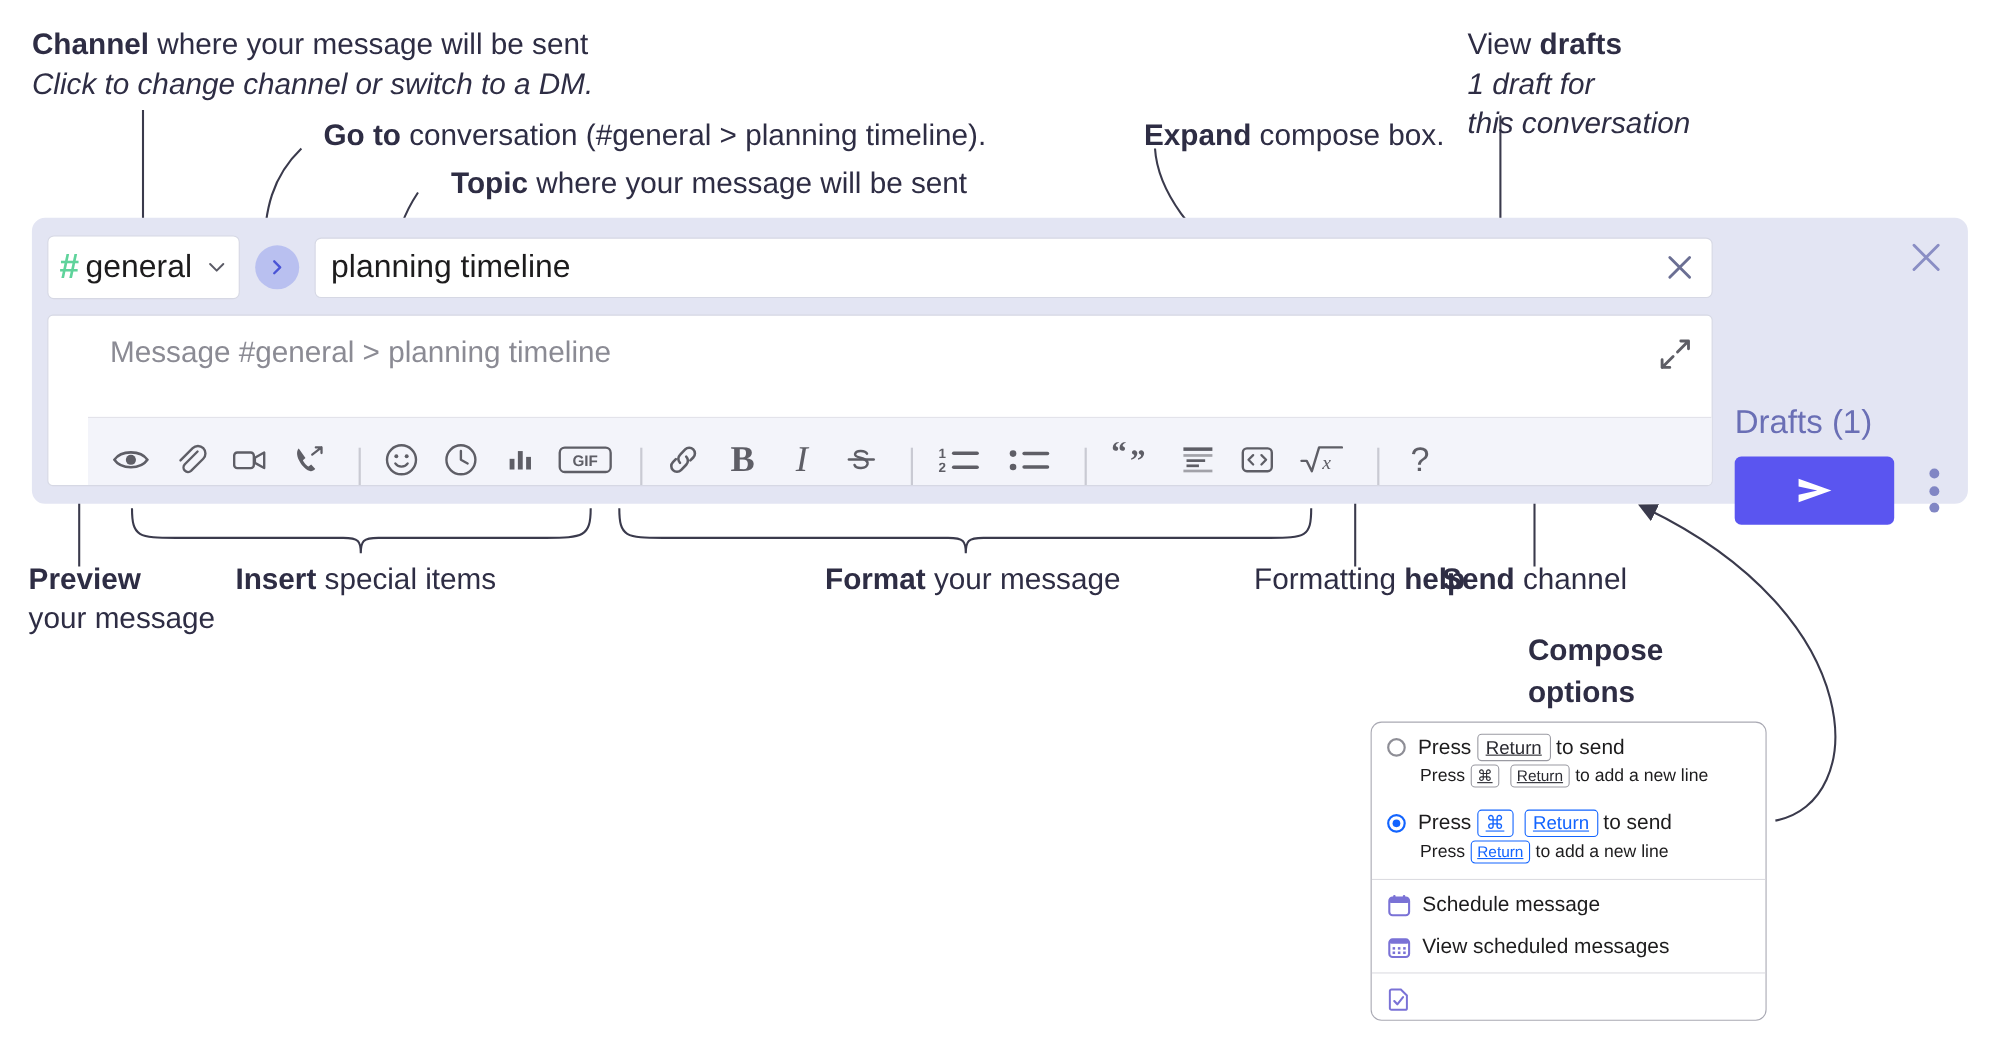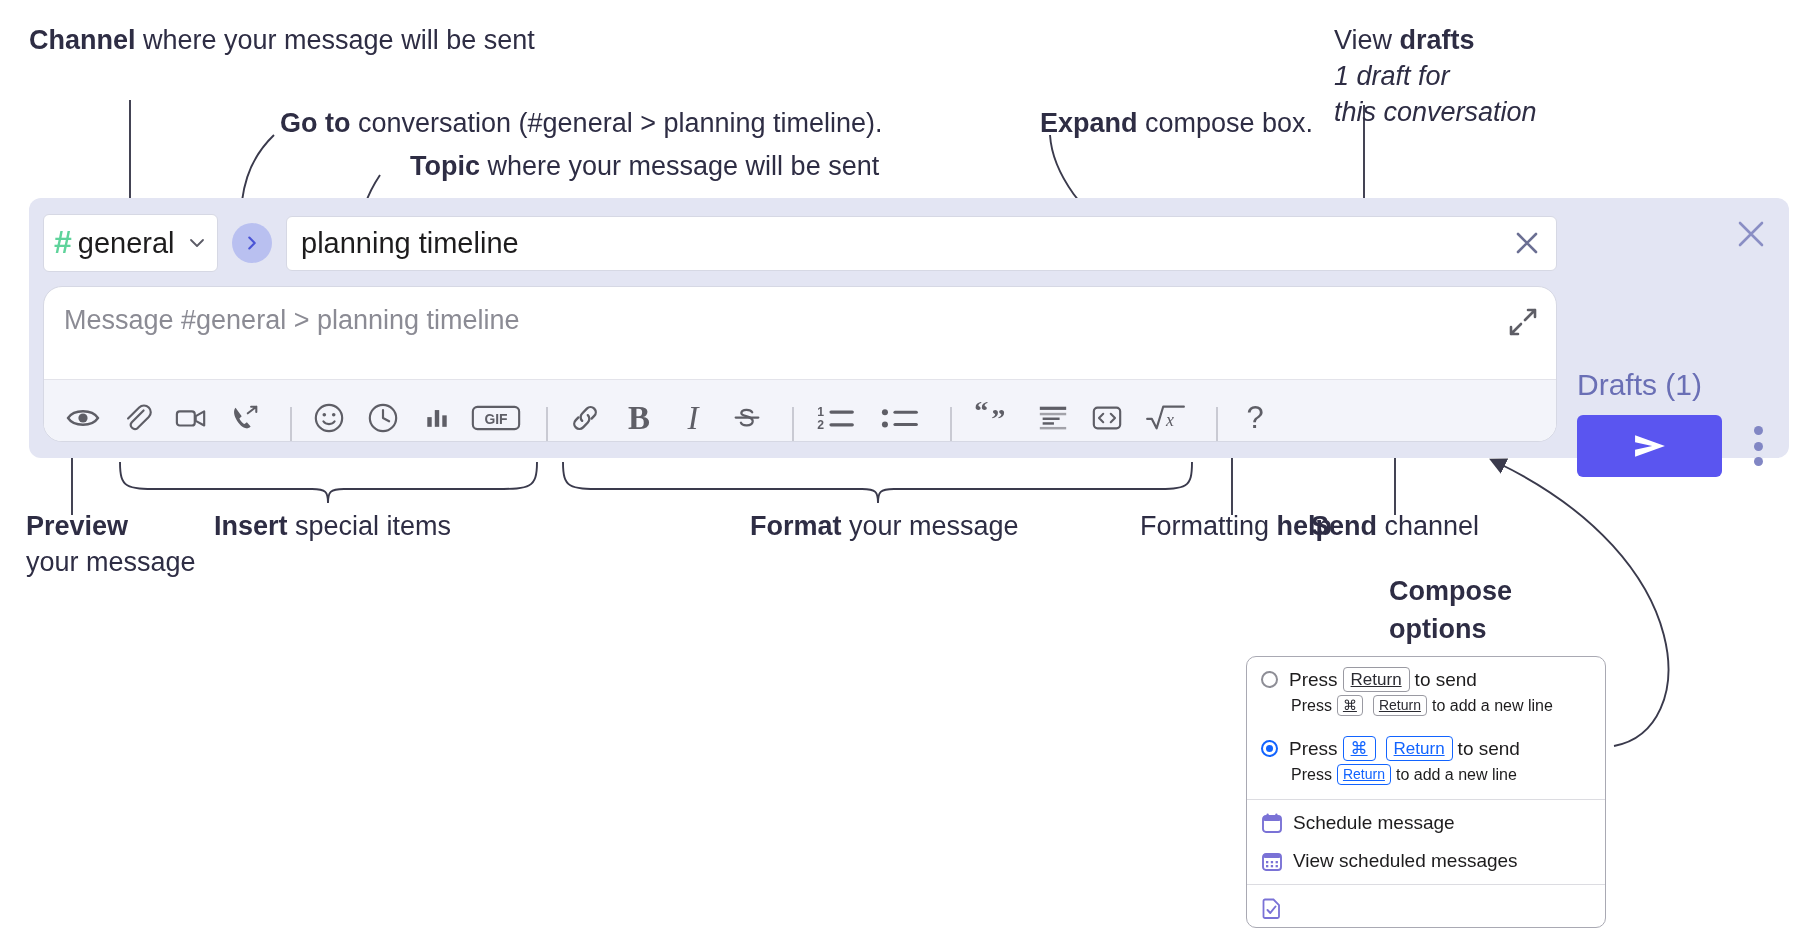--- a/index.html
+++ b/index.html
@@ -73,23 +73,24 @@
     box-sizing:border-box;
     padding:0 14px;
   }
   .topic-text{font-size:29px;color:#1d1c1d;}
   .topic-clear{margin-left:auto;width:30px;height:30px;}
 
   .msg-box{
     margin-top:13px;
     background:#ffffff;
     border:1px solid #d6d8e4;
-    border-radius:19px;
+    border-radius:5px;
     overflow:hidden;
     position:relative;
+    padding-left:36px;
   }
   .msg-input{
     height:92px;
     padding:18px 20px 0 20px;
     box-sizing:border-box;
     font-size:27px;
     color:#8b8b94;
   }
   .expand-icon{position:absolute;right:18px;top:20px;width:30px;height:30px;}
 
@@ -203,23 +204,24 @@
     <path d="M1614,746 C1700,730 1700,560 1496,462" marker-end="url(#ah)"></path>
 
     <path d="M120,462 C120,488 126,489 160,489 L312,489 C326,489 328,492 328,503 C328,492 330,489 344,489 L496,489 C530,489 537,488 537,462"></path>
 
     <path d="M563,462 C563,488 569,489 603,489 L862,489 C876,489 878,492 878,503 C878,492 880,489 894,489 L1153,489 C1187,489 1192,488 1192,462"></path>
   </g>
 </svg>
 
 <div class="anno" style="left:29px;top:22px;">
   <div><b>Channel</b><span> where your message will be sent</span></div>
-</div>
-
-<div class="anno" style="left:280px;top:105px;">
+  <div><i>Click to change channel or switch to a DM.</i></div>
+</div>
+
+<div class="anno" style="left:294px;top:105px;">
   <b>Go to</b><span> conversation (#general &gt; planning timeline).</span>
 </div>
 
 <div class="anno" style="left:410px;top:148px;">
   <b>Topic</b><span> where your message will be sent</span>
 </div>
 
 <div class="anno" style="left:1040px;top:105px;">
   <b>Expand</b><span> compose box.</span>
 </div>

